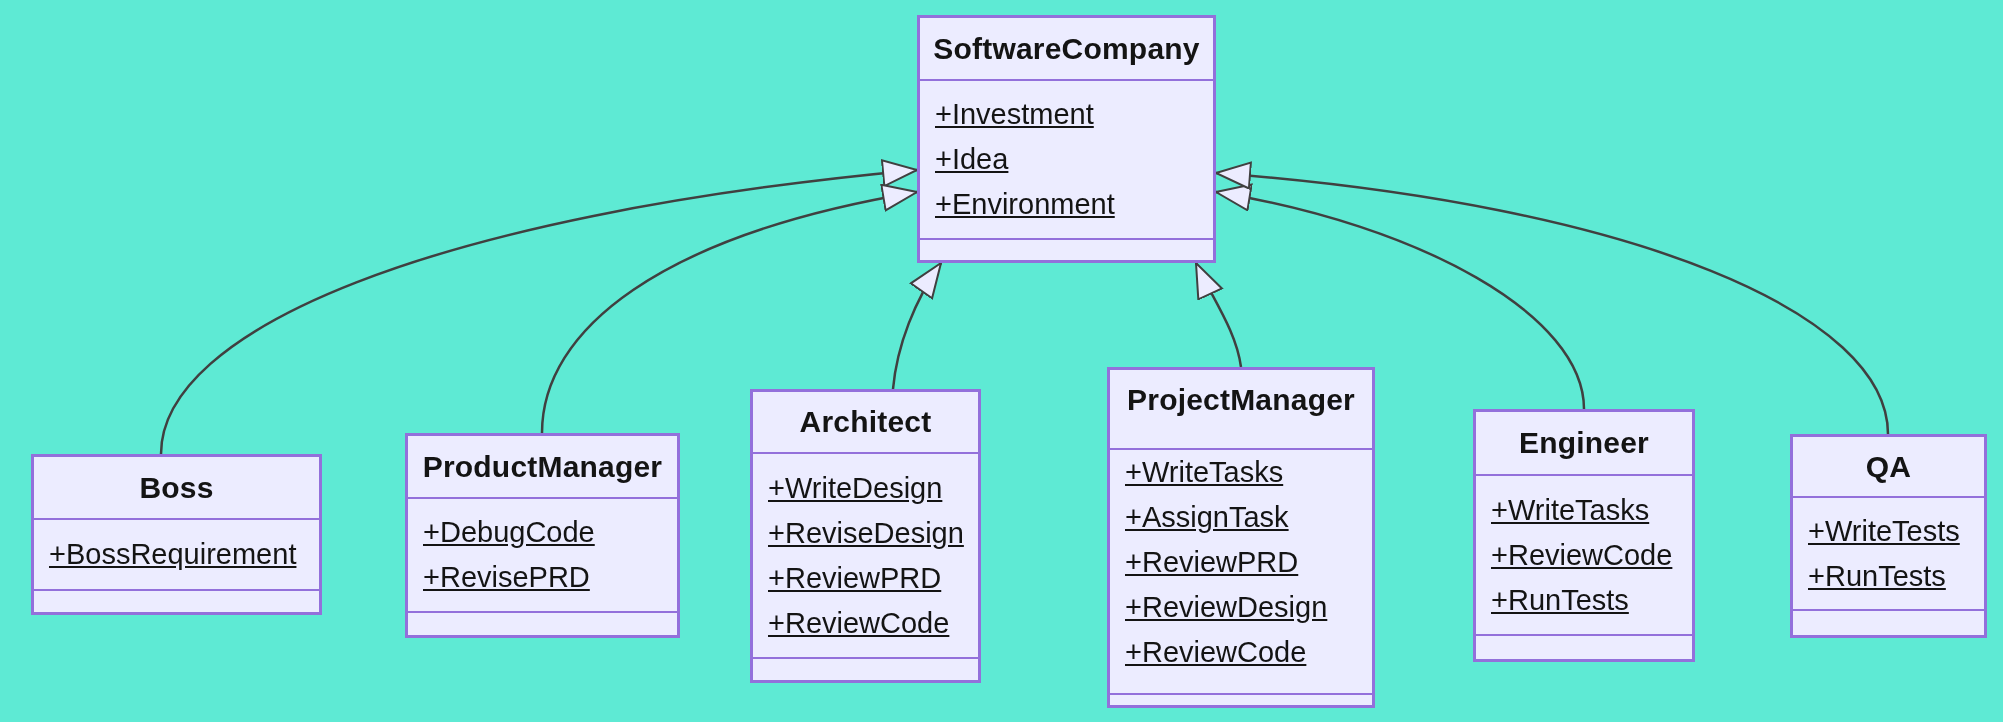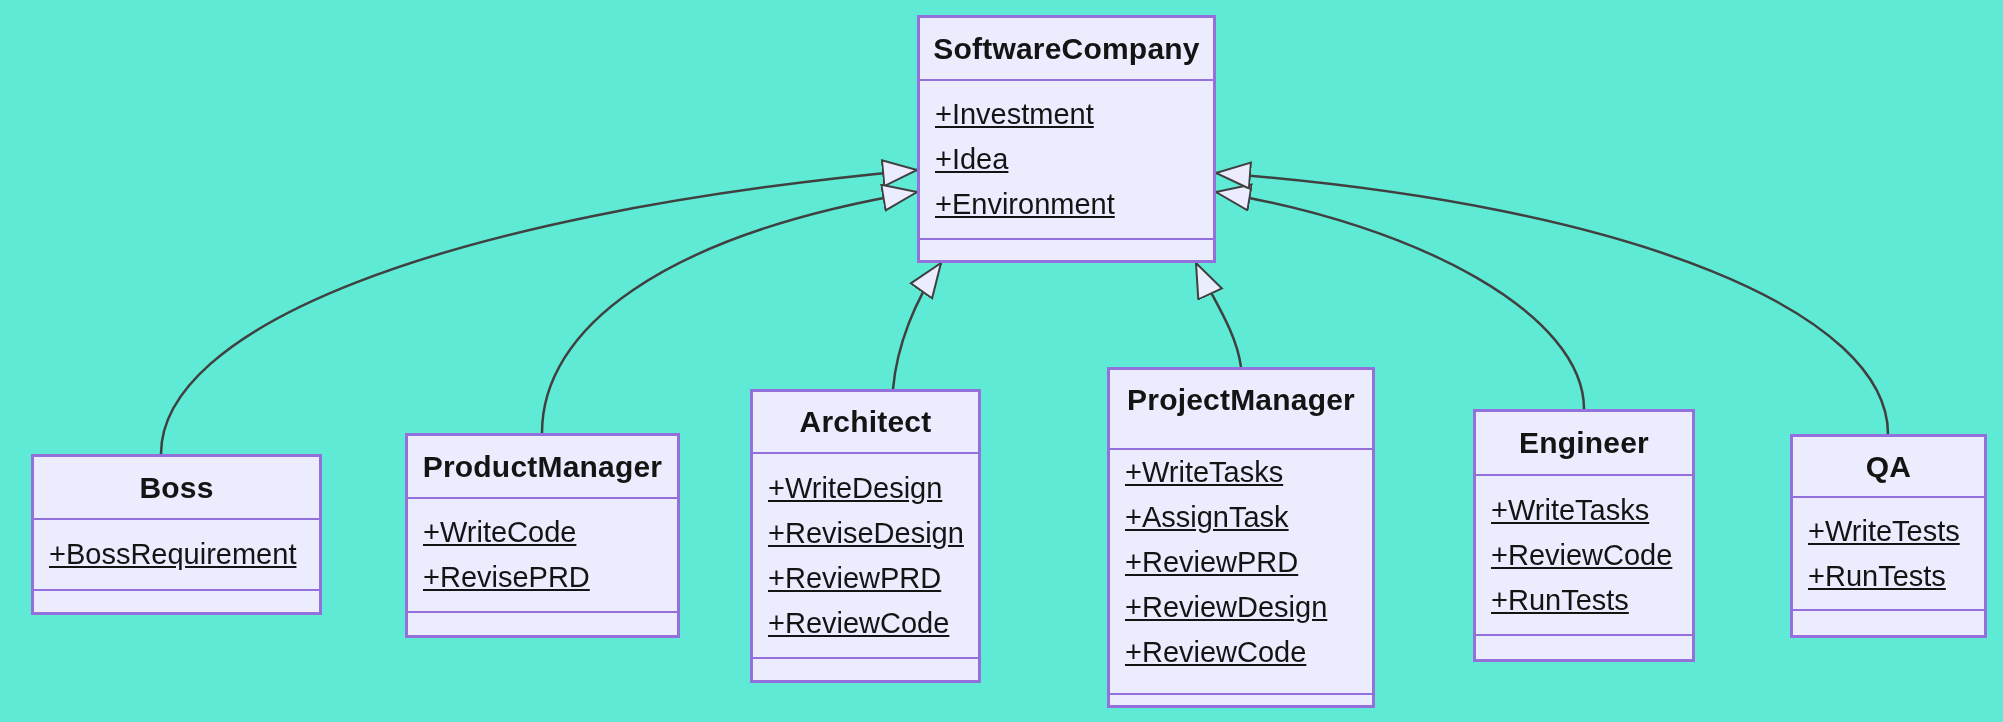--- a/index.html
+++ b/index.html
@@ -79,21 +79,21 @@
     <div class="class-title" style="height:61px;">Boss</div>
     <div class="class-attrs">
       <div>+BossRequirement</div>
     </div>
     <div class="class-methods" style="height:21px;"></div>
   </div>
 
   <div class="class-node" style="left:405px;top:433px;width:275px;height:205px;">
     <div class="class-title" style="height:61px;">ProductManager</div>
     <div class="class-attrs">
-      <div>+WriteCode</div>
+      <div>+DebugCode</div>
       <div>+RevisePRD</div>
     </div>
     <div class="class-methods" style="height:22px;"></div>
   </div>
 
   <div class="class-node" style="left:750px;top:389px;width:231px;height:294px;">
     <div class="class-title" style="height:60px;">Architect</div>
     <div class="class-attrs">
       <div>+WriteDesign</div>
       <div>+ReviseDesign</div>

